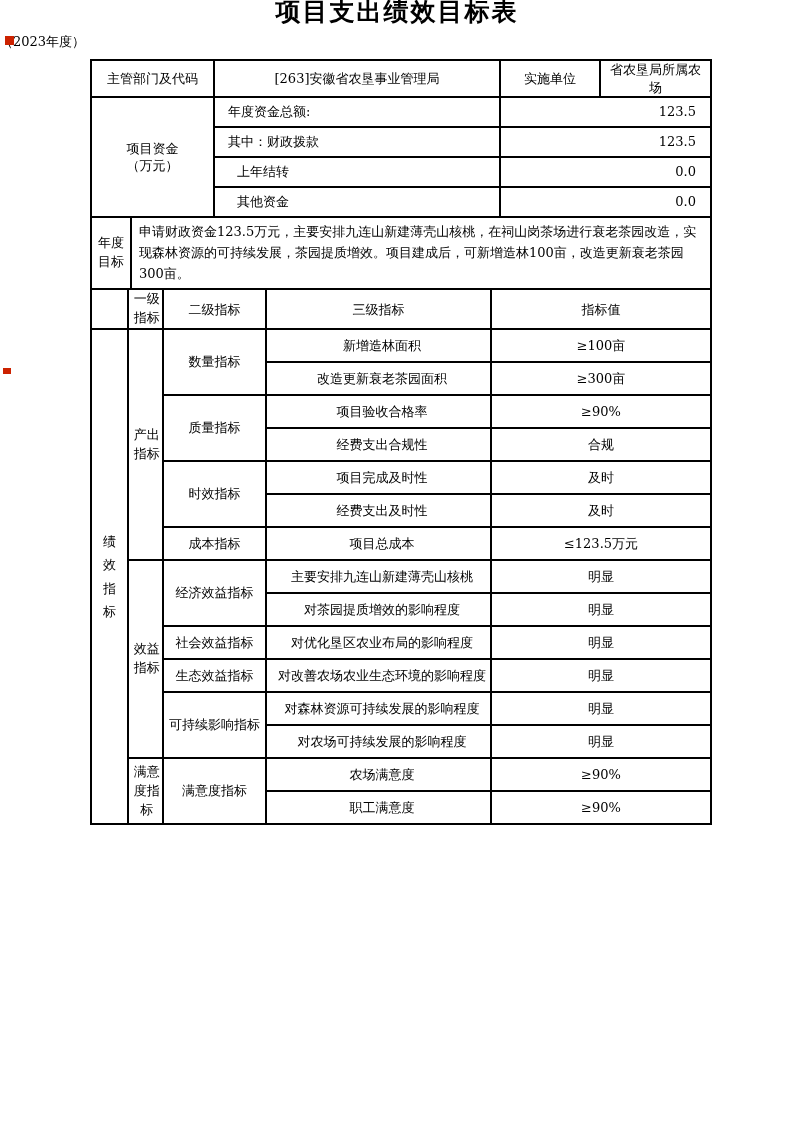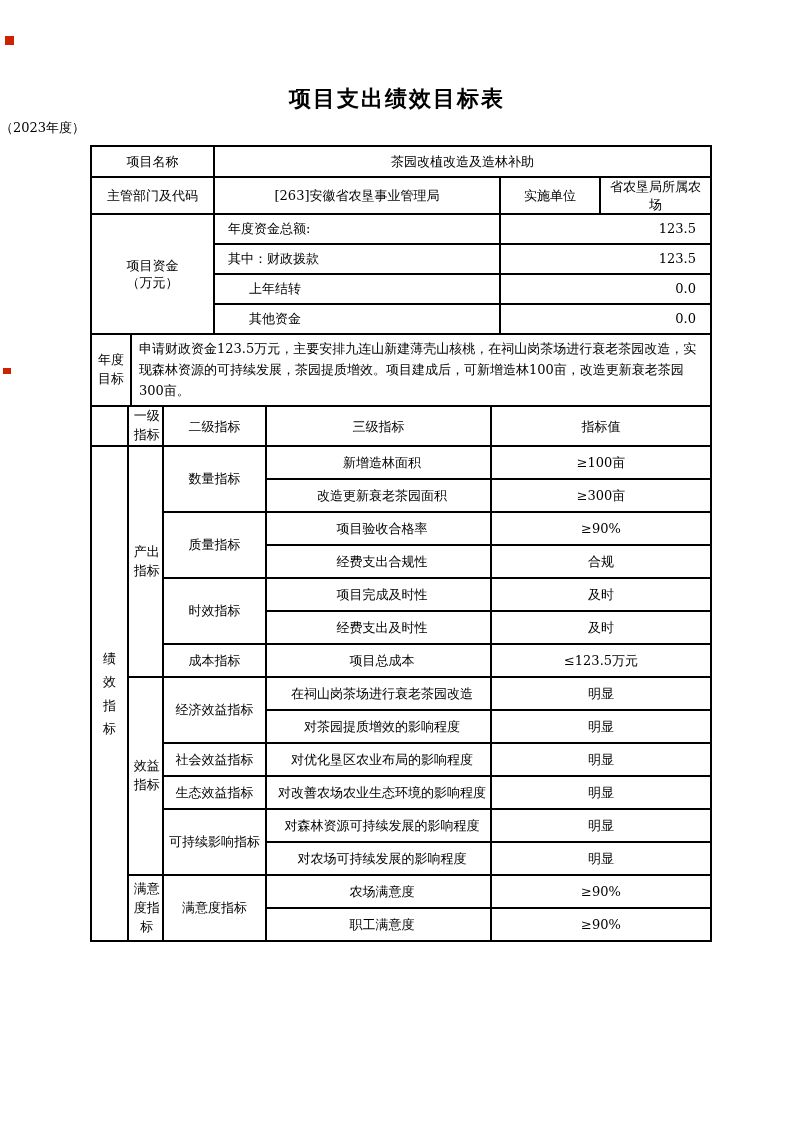--- a/index.html
+++ b/index.html
@@ -3,37 +3,37 @@
 <meta charset="utf-8">
 <style>
   * { margin:0; padding:0; box-sizing:border-box; }
   html,body { background:#ffffff; }
   body {
     width:794px; height:1122px;
     font-family:"DejaVu Serif","Liberation Serif",serif;
     color:#000; position:relative; overflow:hidden;
   }
   .doc-title {
-    padding-top:86px; text-align:center;
-    font-size:22px; font-weight:bold; letter-spacing:2px; line-height:24px;
+    text-align:center;
+    font-size:25px; font-weight:bold; letter-spacing:2px; line-height:24px;
   }
   .doc-subtitle { text-align:left; font-size:13px; margin-top:9px; }
 
   table { border-collapse:collapse; table-layout:fixed; margin-left:90px; width:620px;
           font-size:13px; }
   td { border:2px solid #000; text-align:center; vertical-align:middle;
        padding:0 4px; line-height:1.35; overflow:hidden; }
 
   .tbl-info { margin-top:8px; }
   .tbl-info tr { height:31px; }
 
   .tbl-funds { margin-top:-2px; }
   .tbl-funds tr { height:30px; }
   .tbl-funds td.fund-label { text-align:left; padding-left:13px; }
-  .tbl-funds td.fund-label.indent { padding-left:34px; }
+  .tbl-funds td.fund-label.indent { padding-left:22px; }
   .tbl-funds td.fund-value { text-align:right; padding-right:14px; }
 
   .tbl-goal { margin-top:-2px; }
   .tbl-goal tr { height:67px; }
   .tbl-goal td.goal-text {
     text-align:left; text-align-last:auto; padding:4px 7px; line-height:1.6;
     text-justify:inter-ideograph;
   }
 
   .tbl-ind { margin-top:-2px; }
@@ -58,24 +58,20 @@
 <div class="doc-subtitle">（2023年度）</div>
 
 <table class="tbl-info">
   <colgroup>
       <col style="width:123px">
       <col style="width:286px">
       <col style="width:100px">
       <col style="width:111px">
     </colgroup>
   <tbody>
-      <tr>
-    <td>项目名称</td>
-    <td colspan="3">茶园改植改造及造林补助</td>
-  </tr>
   <tr>
     <td>主管部门及代码</td>
     <td>[263]安徽省农垦事业管理局</td>
     <td>实施单位</td>
     <td>省农垦局所属农场</td>
   </tr>
 </tbody>
   </table>
 
 <table class="tbl-funds">
@@ -167,21 +163,21 @@
     <td>及时</td>
   </tr>
   <tr class="row">
     <td>成本指标</td>
     <td class="l3">项目总成本</td>
     <td>≤123.5万元</td>
   </tr>
   <tr class="row">
     <td rowspan="6"><span class="wrap2">效益指标</span></td>
     <td rowspan="2">经济效益指标</td>
-    <td class="l3">在祠山岗茶场进行衰老茶园改造</td>
+    <td class="l3">主要安排九连山新建薄壳山核桃</td>
     <td>明显</td>
   </tr>
   <tr class="row">
     <td class="l3">对茶园提质增效的影响程度</td>
     <td>明显</td>
   </tr>
   <tr class="row">
     <td>社会效益指标</td>
     <td class="l3">对优化垦区农业布局的影响程度</td>
     <td>明显</td>

